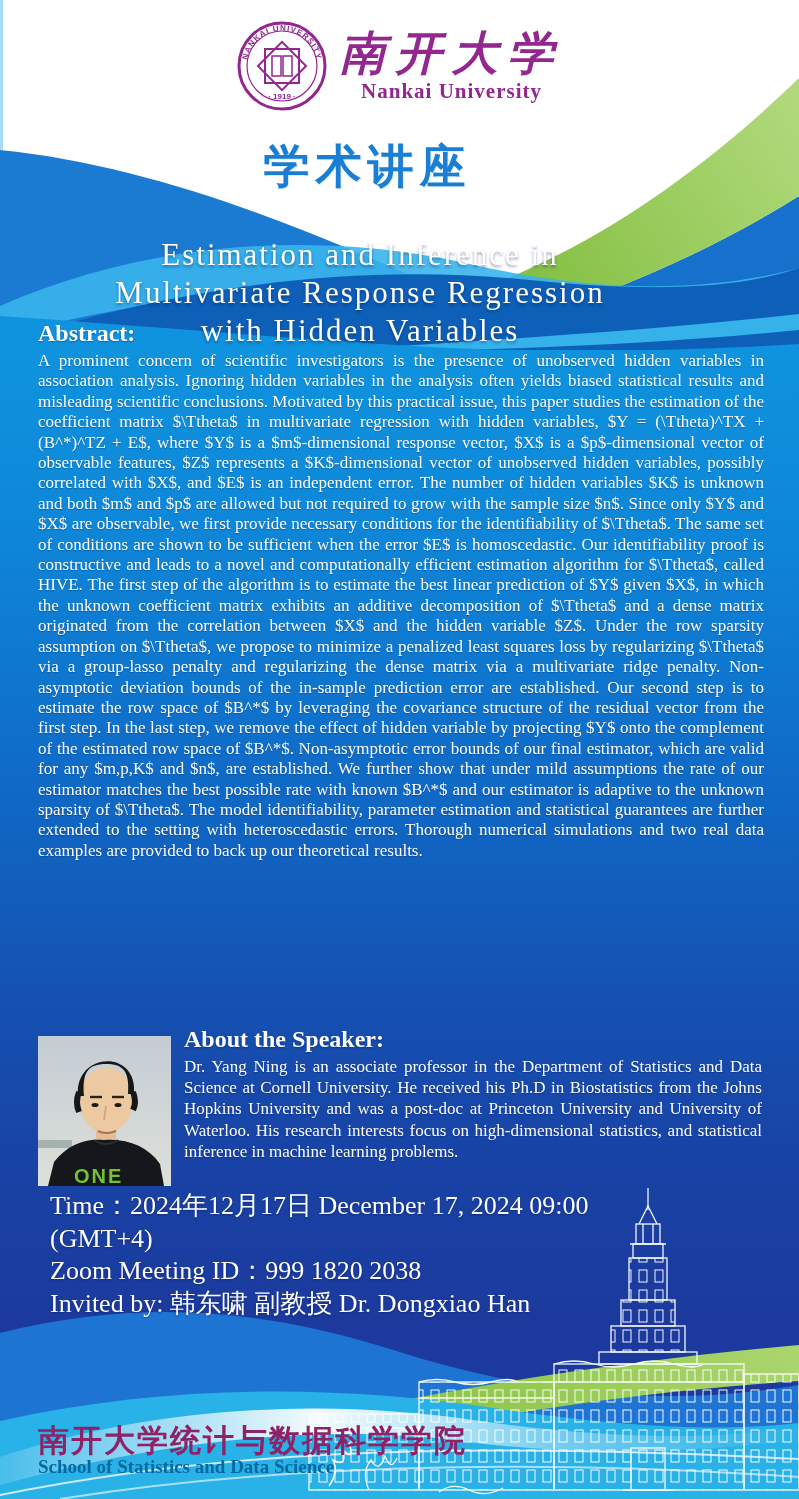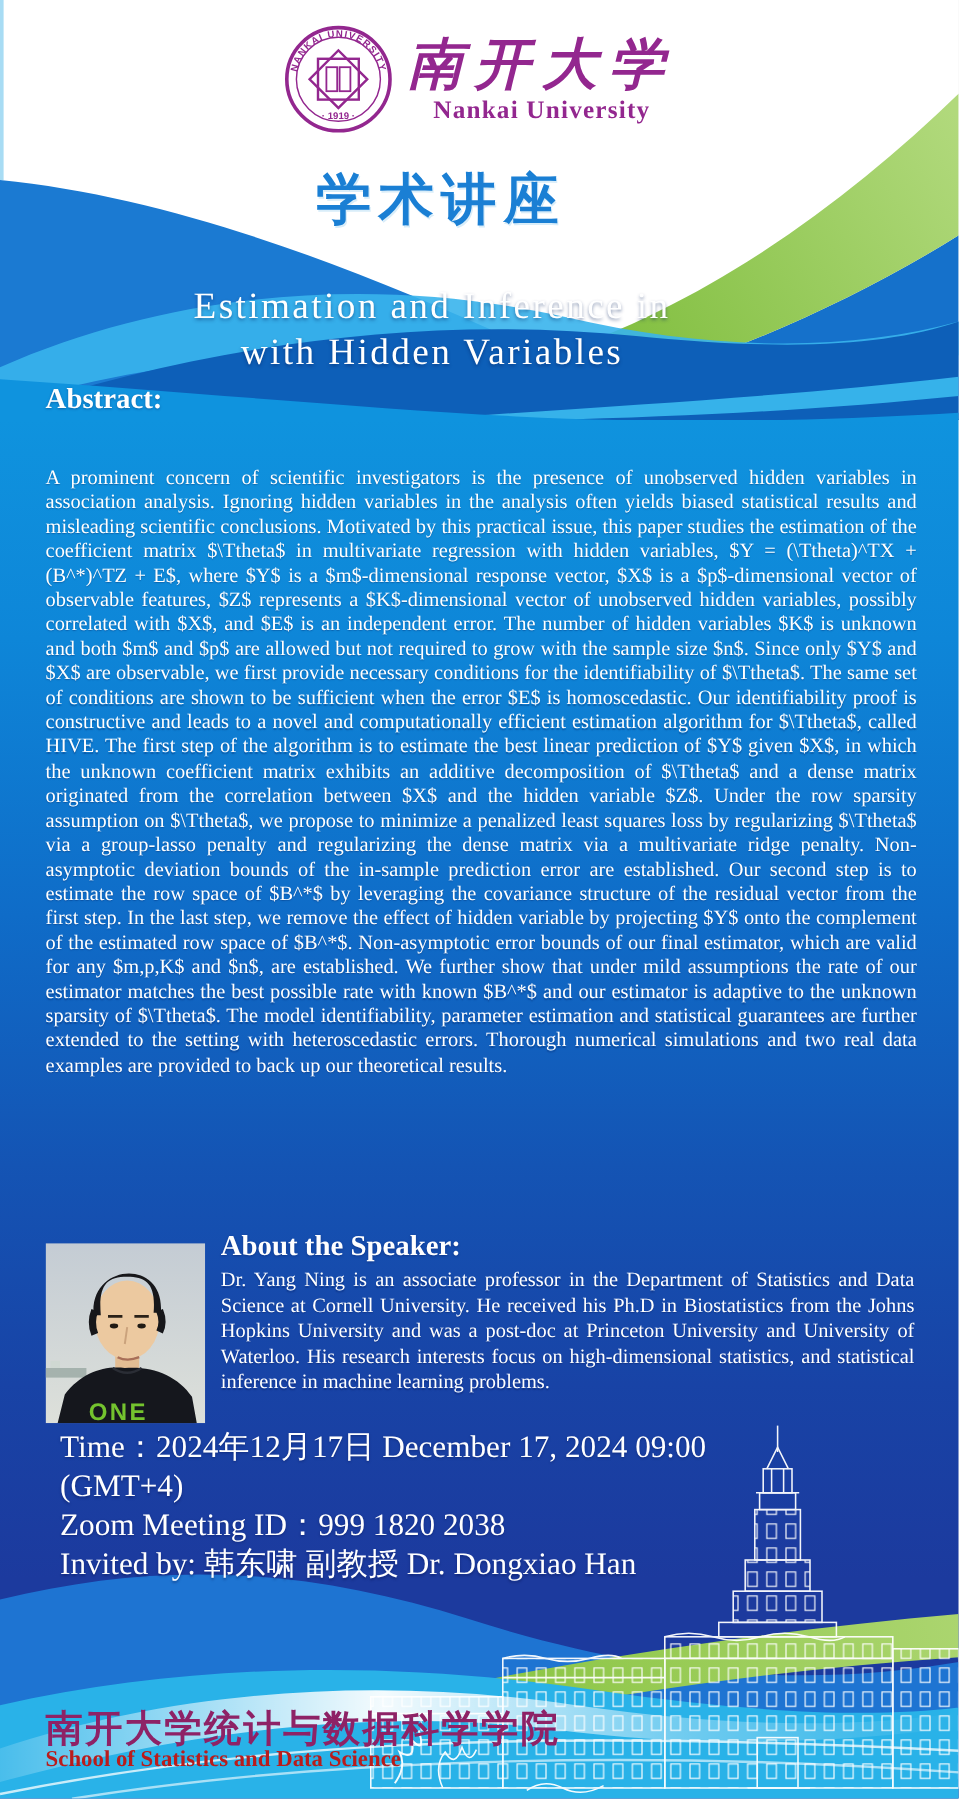--- a/index.html
+++ b/index.html
@@ -42,21 +42,20 @@
     text-shadow:0 2px 3px rgba(0,30,90,.45);
   }
   .abstract-heading{
     left:38px;top:320px;z-index:3;color:#fff;font-weight:bold;font-size:24px;
     text-shadow:0 1px 2px rgba(0,30,90,.4);
   }
   .abstract-body{
     left:38px;top:351px;width:726px;z-index:3;color:#fff;
     font-size:17px;line-height:20.4px;text-align:justify;
     text-shadow:0 1px 1px rgba(0,30,90,.35);
-    margin-top:37px;
   }
   .speaker-photo{left:38px;top:1036px;width:133px;height:150px;z-index:3;}
   .speaker-heading{
     left:184px;top:1026px;z-index:3;color:#fff;font-weight:bold;font-size:24px;
     text-shadow:0 1px 2px rgba(0,20,80,.4);
   }
   .speaker-bio{
     left:184px;top:1056px;width:578px;z-index:3;color:#fff;
     font-size:17px;line-height:21.2px;text-align:justify;
     text-shadow:0 1px 1px rgba(0,20,80,.35);
@@ -65,21 +64,21 @@
     left:38px;top:1190px;width:745px;z-index:3;color:#fff;
     font-size:26px;line-height:32.5px;
     text-shadow:0 1px 2px rgba(0,15,70,.4);
     margin-left:12px;
   }
   .footer-cn{
     left:38px;top:1420px;z-index:3;color:#8e2266;
     font-family:"Liberation Sans", sans-serif;font-weight:bold;font-size:31px;letter-spacing:2px;
   }
   .footer-en{
-    left:38px;top:1456px;z-index:3;color:#b91c1c;
+    left:38px;top:1456px;z-index:3;color:#0369a1;
     font-weight:bold;font-size:19px;
   }
 </style>
 </head>
 <body>
 
 <div class="stage">
 
   <div class="abs body-bg"></div>
 
@@ -175,20 +174,21 @@
     <div class="logo-col">
       <div class="calligraphy">南开大学</div>
       <div class="wordmark">Nankai University</div>
     </div>
   </div>
 
   <div class="abs banner">学术讲座</div>
 
   <div class="abs poster-title">
     <div>Estimation and Inference in</div>
+    <div>Multivariate Response Regression</div>
     <div>with Hidden Variables</div>
   </div>
 
   <div class="abs abstract-heading">Abstract:</div>
   <div class="abs abstract-body">A prominent concern of scientific investigators is the presence of unobserved hidden variables in association analysis. Ignoring hidden variables in the analysis often yields biased statistical results and misleading scientific conclusions. Motivated by this practical issue, this paper studies the estimation of the coefficient matrix $\Ttheta$ in multivariate regression with hidden variables, $Y = (\Ttheta)^TX + (B^*)^TZ  + E$, where $Y$ is a $m$-dimensional response vector, $X$ is a $p$-dimensional vector of observable features, $Z$ represents a $K$-dimensional vector of unobserved hidden variables, possibly correlated with $X$, and $E$ is an independent error. The number of hidden variables $K$ is unknown and both $m$ and $p$ are allowed but not required to grow with the sample size $n$. Since only $Y$ and $X$ are observable, we first provide necessary conditions for the identifiability of $\Ttheta$. The same set of conditions are shown to be sufficient when the error $E$ is homoscedastic. Our identifiability proof is constructive and leads to a novel and computationally efficient estimation algorithm for $\Ttheta$, called HIVE. The first step of the algorithm is to estimate the best linear prediction of $Y$ given $X$, in which the unknown coefficient matrix exhibits an additive decomposition of $\Ttheta$ and a dense matrix originated from the correlation between $X$ and the hidden variable $Z$. Under the row sparsity assumption on $\Ttheta$, we propose to minimize a penalized least squares loss by regularizing $\Ttheta$ via a group-lasso penalty and regularizing the dense matrix via a multivariate ridge penalty. Non-asymptotic deviation bounds of the in-sample prediction error are established. Our second step is to estimate the row space of $B^*$ by leveraging the covariance structure of the residual vector from the first step. In the last step, we remove the effect of hidden variable by projecting $Y$ onto the complement of the estimated row space of $B^*$. Non-asymptotic error bounds of our final estimator, which are valid for any $m,p,K$ and $n$, are established. We further show that under mild assumptions the rate of our estimator matches the best possible rate with known $B^*$  and our estimator is adaptive to the unknown sparsity of $\Ttheta$. The model identifiability, parameter estimation and statistical guarantees are further extended to the setting with heteroscedastic errors. Thorough numerical simulations and two real data examples are provided to back up our theoretical results.</div>
 
   <svg class="abs speaker-photo" viewBox="0 0 133 150">
     <defs>
       <linearGradient id="sky" x1="0" y1="0" x2="0" y2="1">
         <stop offset="0" stop-color="#c4ccd4"></stop>

